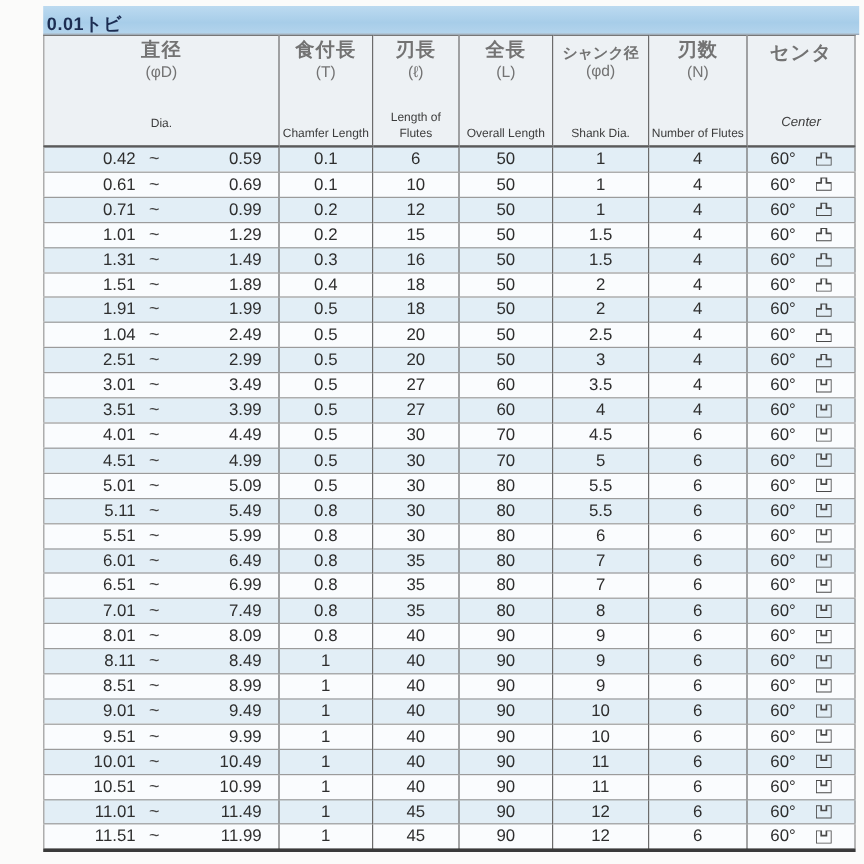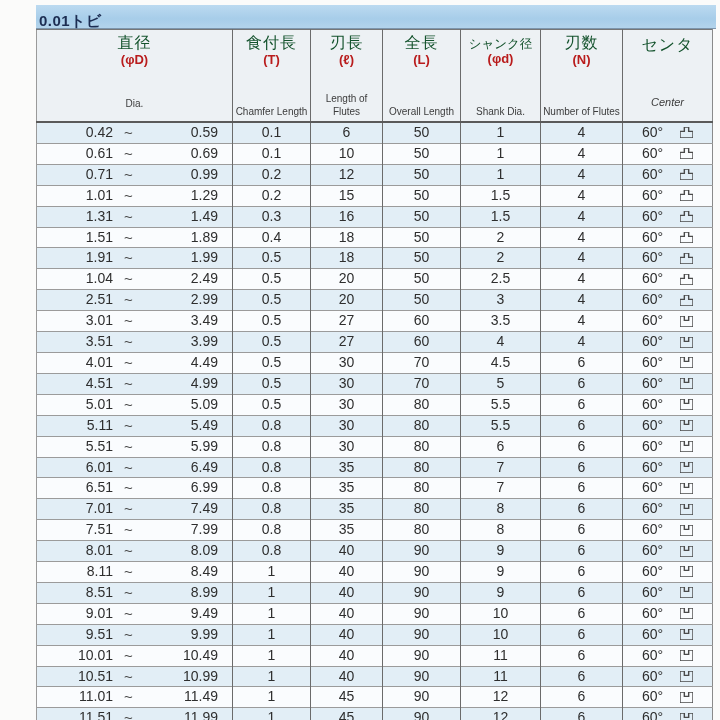--- a/index.html
+++ b/index.html
@@ -37,23 +37,23 @@
 
   thead th{
     height:86px;vertical-align:top;padding-top:4px;
     background:#edf1f4;
     border-left:1px solid #6b6b6b;
     border-bottom:2px solid #5a5a5a;
     font-weight:normal;
   }
   thead th:first-child{border-left:none;}
   .th-stack{display:flex;flex-direction:column;align-items:center;height:100%;}
-  .th-jp{font-size:16px;font-weight:400;color:#14532d;line-height:1.15;letter-spacing:1px;}
+  .th-jp{font-size:16px;font-weight:700;color:#737373;line-height:1.15;letter-spacing:1px;}
   th.col-shank .th-jp{font-size:12.5px;letter-spacing:0;padding-top:3px;}
-  .th-sym{font-size:13px;font-weight:700;color:#b91c1c;line-height:1.2;}
+  .th-sym{font-size:13px;font-weight:400;color:#737373;line-height:1.2;}
   .th-en{font-size:10px;color:#3c3c3c;line-height:1.25;margin-top:auto;padding-bottom:2px;text-align:center;}
   th.col-dia .th-en, th.col-center .th-en{margin-top:auto;padding-bottom:10px;}
   th.col-center .th-stack{justify-content:center;}
   th.col-center .th-jp{padding-top:2px;}
   th.col-center .th-en{font-size:11px;font-style:italic;}
 
   tbody td{
     height:19.9px;line-height:19.9px;padding:0;
     border-left:1px solid #6b6b6b;
     border-top:1px solid #9b9b9b;
@@ -621,45 +621,20 @@
             <svg class="g-concave" width="13" height="11" viewBox="0 0 12 10" aria-hidden="true">
               <path d="M0 0 H4 V4 H8 V0 H12 V10 H0 Z" fill="none" stroke="#4a4a4a" stroke-width="1.3"></path>
             </svg>
           </span>
         </span>
       </td>
     </tr>
         <tr>
       <td class="c-dia">
         <span class="dia-flex">
-          <span class="dmin">7.51</span>
-          <span class="tld">~</span>
-          <span class="dmax">7.99</span>
-        </span>
-      </td>
-      <td>0.8</td>
-      <td>35</td>
-      <td>80</td>
-      <td>8</td>
-      <td>6</td>
-      <td class="c-center">
-        <span class="center-flex">
-          <span>60°</span>
-          <span class="csym concave">
-
-            <svg class="g-concave" width="13" height="11" viewBox="0 0 12 10" aria-hidden="true">
-              <path d="M0 0 H4 V4 H8 V0 H12 V10 H0 Z" fill="none" stroke="#4a4a4a" stroke-width="1.3"></path>
-            </svg>
-          </span>
-        </span>
-      </td>
-    </tr>
-        <tr>
-      <td class="c-dia">
-        <span class="dia-flex">
           <span class="dmin">8.01</span>
           <span class="tld">~</span>
           <span class="dmax">8.09</span>
         </span>
       </td>
       <td>0.8</td>
       <td>40</td>
       <td>90</td>
       <td>9</td>
       <td>6</td>

